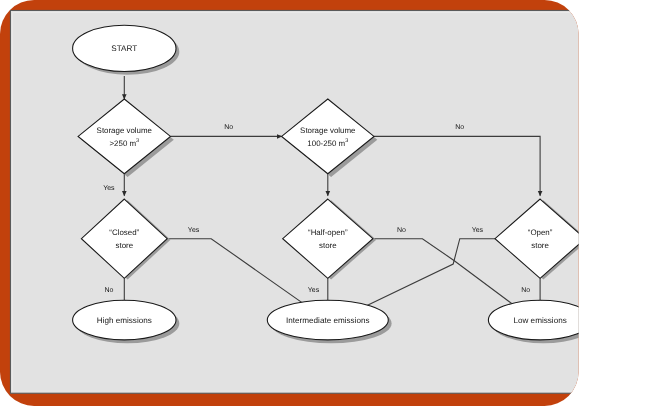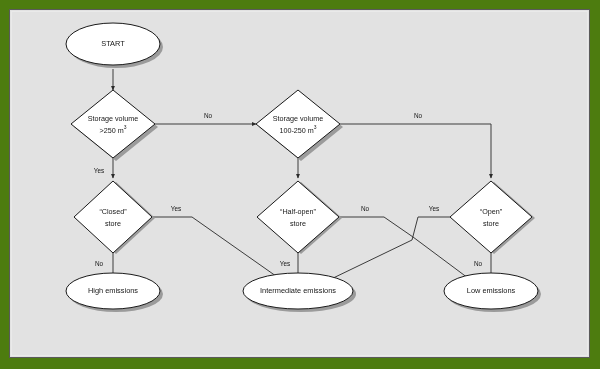--- a/index.html
+++ b/index.html
@@ -2,25 +2,26 @@
 <html><head>
 <meta charset="utf-8">
 <style>
   html, body {
     margin: 0;
     padding: 0;
     background: #ffffff;
   }
   #page {
     position: relative;
-    width: 600px;
+    width: 526px;
     height: 369px;
-    background: #4d7c0f;
+    background: #c2410c;
     font-family: "Liberation Sans", sans-serif;
     overflow: hidden;
+    border-radius: 31px;
   }
   #flow-svg {
     display: block;
     width: 600px;
     height: 369px;
   }
   .node-text {
     font-family: "Liberation Sans", sans-serif;
     font-size: 7.2px;
     fill: #161616;

